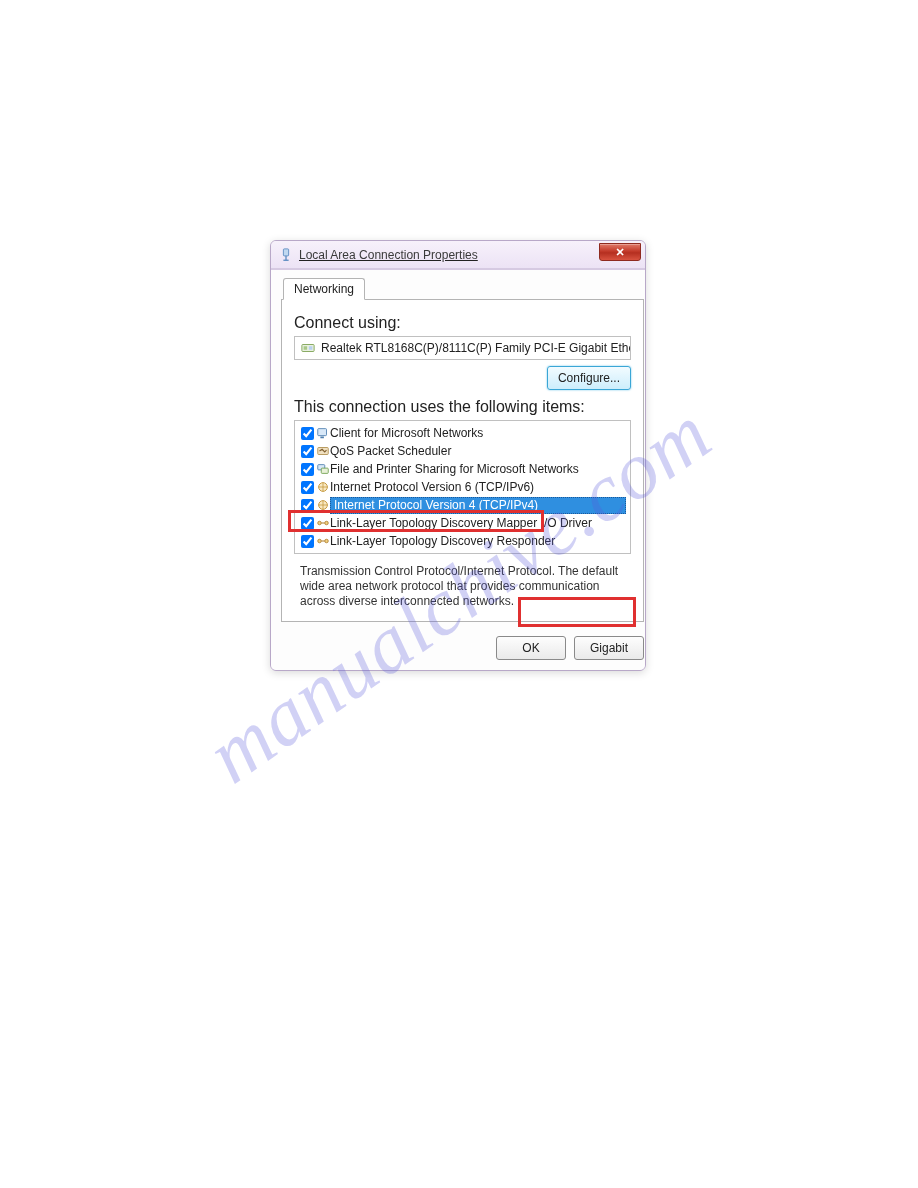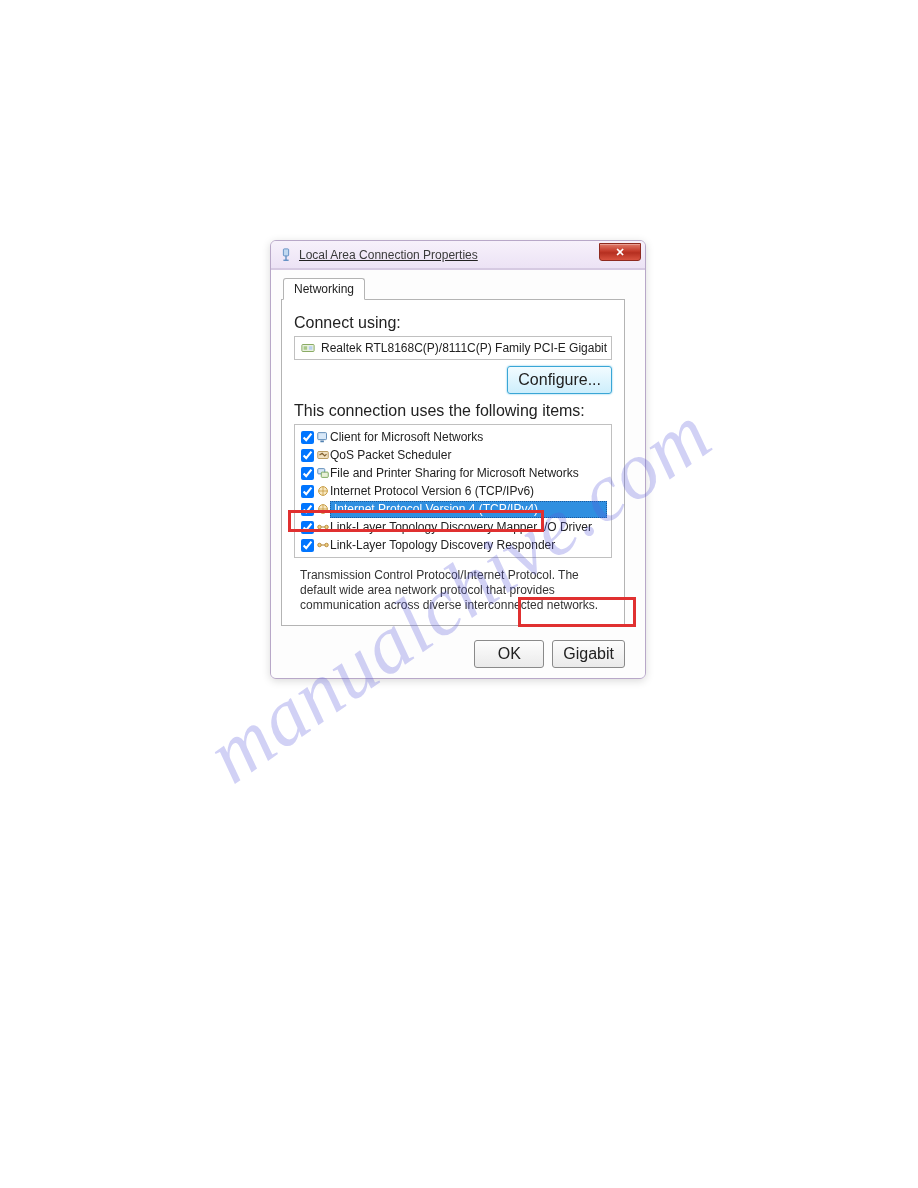--- a/index.html
+++ b/index.html
@@ -77,21 +77,21 @@
     justify-content: center;
     font-size: 11px;
     font-weight: bold;
     box-shadow: inset 0 1px 0 rgba(255,255,255,0.3);
     cursor: pointer;
   }
   .dialog-body {
     background: #fdfdfd;
     border-top: 1px solid #d6cae2;
     border-radius: 0 0 5px 5px;
-    padding: 8px 20px 8px 10px;
+    padding: 8px 1px 8px 10px;
   }
   .tab-strip {
     position: relative;
     height: 22px;
     border-bottom: 1px solid #b4b4b4;
   }
   .tab {
     position: absolute;
     left: 2px; bottom: -1px;
     background: #fff;
@@ -124,21 +124,21 @@
   .adapter-icon {
     width: 14px; height: 14px;
     flex: 0 0 auto;
   }
   .row-right { text-align: right; margin-top: 6px; }
   .btn {
     display: inline-block;
     border: 1px solid #8a8a8a;
     background: linear-gradient(#fdfdfd, #eaeaea);
     border-radius: 3px;
-    font-size: 16px;
+    font-size: 12px;
     padding: 4px 10px;
     min-width: 72px;
     text-align: center;
     cursor: pointer;
     color: #222;
   }
   .btn.disabled { color: #a0a0a0; border-color: #c0c0c0; cursor: default; }
   .btn.highlight {
     border: 1px solid #3aa6d6;
     background: linear-gradient(#f2fbff, #cdeefc);

